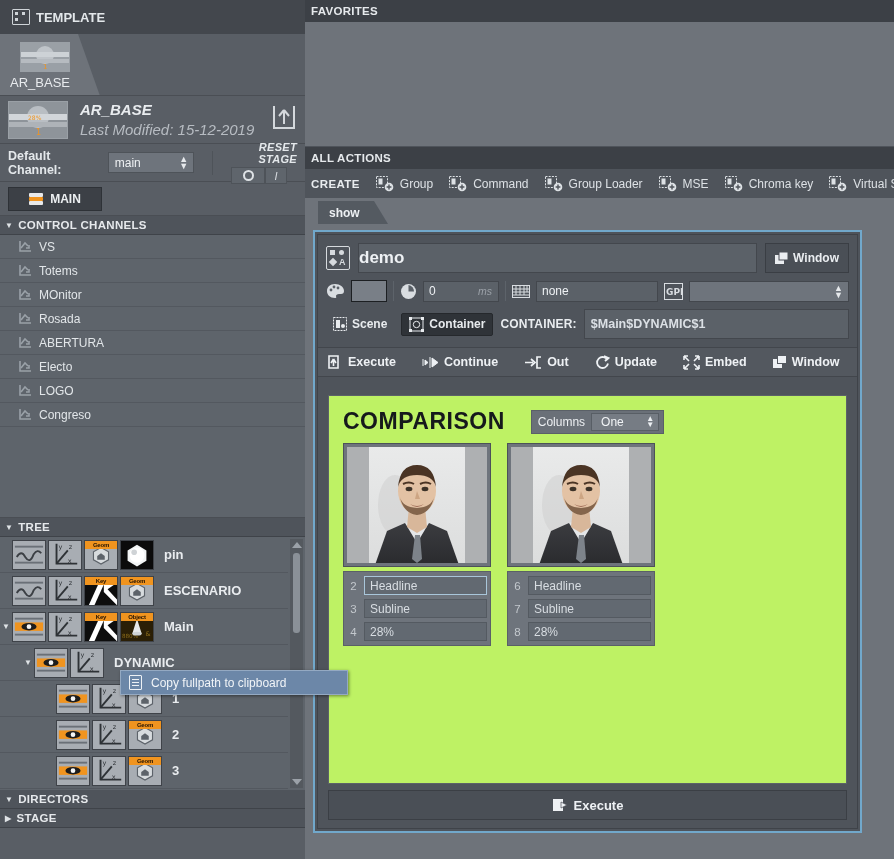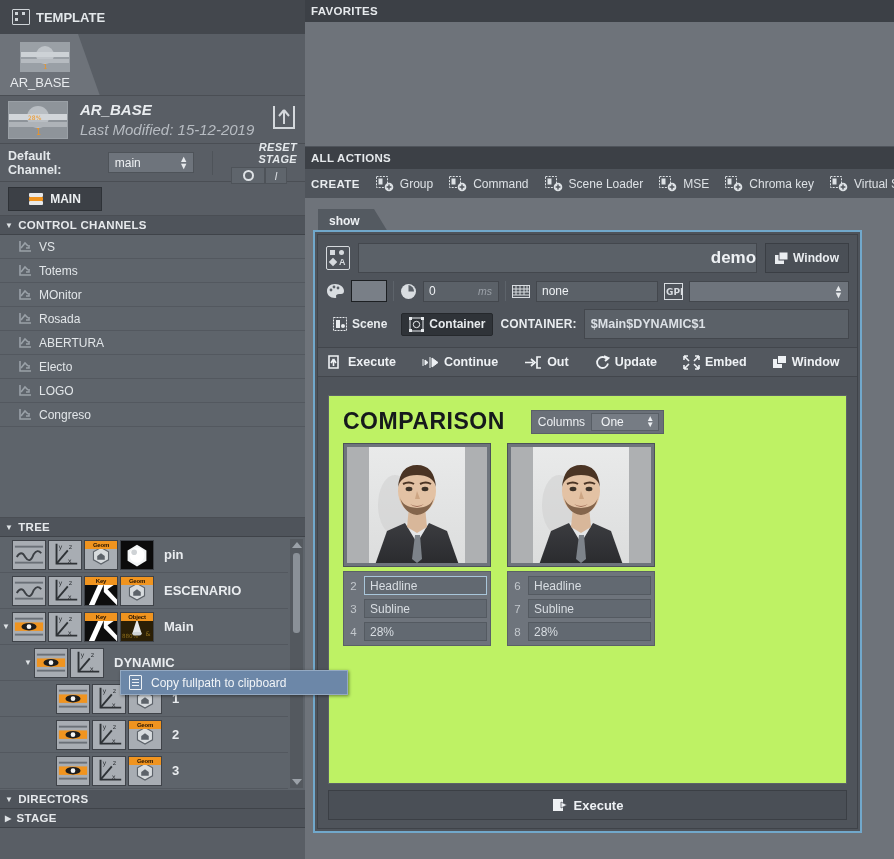--- a/index.html
+++ b/index.html
@@ -115,39 +115,39 @@
 
   .panelHdr { height:22px; background:#3c4046; display:flex; align-items:center; padding:0 6px;
               font-weight:bold; font-size:11.5px; letter-spacing:.3px; color:#e6e9ec; }
   .favBody { height:125px; background:#6e737a; border-bottom:1px solid #4f545b; }
 
   .actionsBar { height:29px; background:#4f545b; display:flex; align-items:center; padding:0 6px; gap:0; }
   .createLbl { font-weight:bold; font-size:11.5px; letter-spacing:.4px; padding-right:8px; color:#e9ecef;}
   .abSep { width:1px; height:18px; background:#646a71; }
   .abItem { display:flex; align-items:center; gap:6px; padding:0 8px; font-size:12px; color:#dde1e5; white-space:nowrap;}
 
-  .tabsRow { height:26px; position:relative; background:#6e737a;margin-top:8px; }
+  .tabsRow { height:26px; position:relative; background:#6e737a; }
   .showTab { position:absolute; left:13px; top:3px; height:23px; width:70px; background:#545a61;
              clip-path: polygon(0 0, 56px 0, 70px 23px, 0 23px);
              display:flex; align-items:center; padding-left:11px; font-size:12px; font-weight:bold; color:#edf0f3;}
 
   .contentPanel { position:absolute; left:313px; top:230px; width:549px; height:603px;
                   border:2px solid #71a8cb; background:#4f545b; }
   .cpInner { position:absolute; inset:2px; border:1px solid #3f4349; background:#4f545b; }
 
   .titleRow { display:flex; align-items:center; gap:8px; padding:8px 8px 0 8px; }
   .tIcon { width:24px; height:24px; border:1.5px solid #d6dade; flex:none; position:relative; border-radius:2px;}
   .tIcon b{position:absolute;background:#d6dade;}
   .tIcon b:nth-child(1){left:3px;top:3px;width:5px;height:5px;}
   .tIcon b:nth-child(2){left:12px;top:3px;width:5px;height:5px;border-radius:50%;}
   .tIcon b:nth-child(3){left:3px;top:12px;width:6px;height:6px;transform:rotate(45deg);}
   .tIcon b:nth-child(4){left:12px;top:11px;width:7px;height:8px;background:none;color:#d6dade;
     font-size:9px;font-weight:bold;line-height:8px;}
   .titleField { flex:1; height:30px; background:#5b6168; border:1px solid #43474d;
-                display:flex; align-items:center; justify-content:flex-end;
+                display:flex; align-items:center; justify-content:flex-start;
                 font-size:17px; font-weight:bold; color:#eef1f4; }
   .winBtn { height:30px; background:#4a4f56; border:1px solid #3a3e44; display:flex; align-items:center;
             gap:5px; padding:0 9px; font-size:12px; font-weight:bold; color:#eaedf0; }
 
   .metaRow { display:flex; align-items:center; gap:6px; padding:7px 8px 7px 8px; }
   .swatch { width:36px; height:22px; background:#797f87; border:1.5px solid #1c1f22; }
   .numfield { width:76px; height:21px; background:#5b6168; border:1px solid #43474d;
               display:flex; align-items:center; padding:0 5px; font-size:12px; color:#eef1f4; position:relative;}
   .numfield .unit { position:absolute; right:6px; font-style:italic; color:#9ba1a8; font-size:10.5px; }
   .txtfield { flex:1; height:21px; background:#5b6168; border:1px solid #43474d;
@@ -663,21 +663,21 @@
           <span>Command</span>
         </div>
         <div class="abSep"></div>
         <div class="abItem">
           <svg width="18" height="16" viewBox="0 0 18 16">
     <rect x="0.5" y="0.5" width="11" height="11" fill="none" stroke="#dde1e5" stroke-dasharray="2 1.2"></rect>
     <rect x="2.5" y="2.5" width="4" height="6" fill="#dde1e5"></rect>
     <circle cx="13" cy="11" r="4.3" fill="#dde1e5"></circle>
     <path d="M13 8.6v4.8M10.6 11h4.8" stroke="#4f545b" stroke-width="1.4"></path>
           </svg>
-          <span>Scene Loader</span>
+          <span>Group Loader</span>
         </div>
         <div class="abSep"></div>
         <div class="abItem">
           <svg width="18" height="16" viewBox="0 0 18 16">
     <rect x="0.5" y="0.5" width="11" height="11" fill="none" stroke="#dde1e5" stroke-dasharray="2 1.2"></rect>
     <rect x="2.5" y="2.5" width="4" height="6" fill="#dde1e5"></rect>
     <circle cx="13" cy="11" r="4.3" fill="#dde1e5"></circle>
     <path d="M13 8.6v4.8M10.6 11h4.8" stroke="#4f545b" stroke-width="1.4"></path>
           </svg>
           <span>MSE</span>

